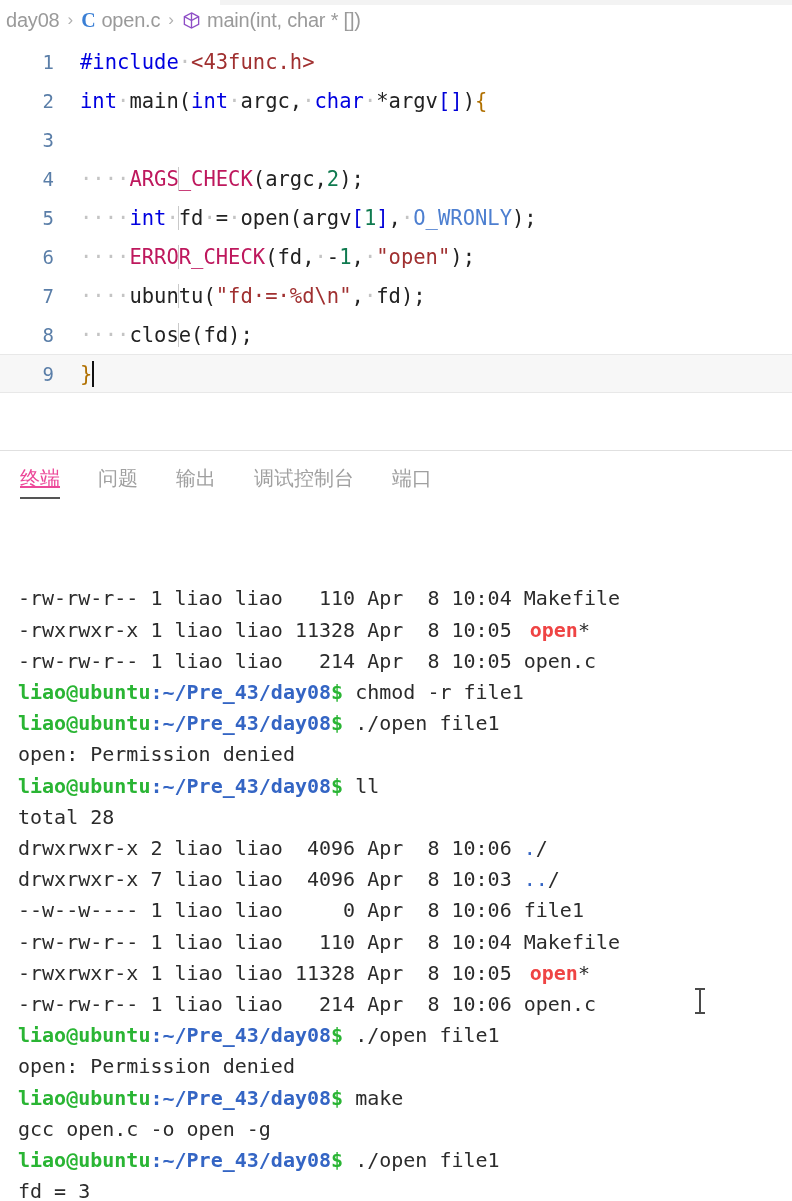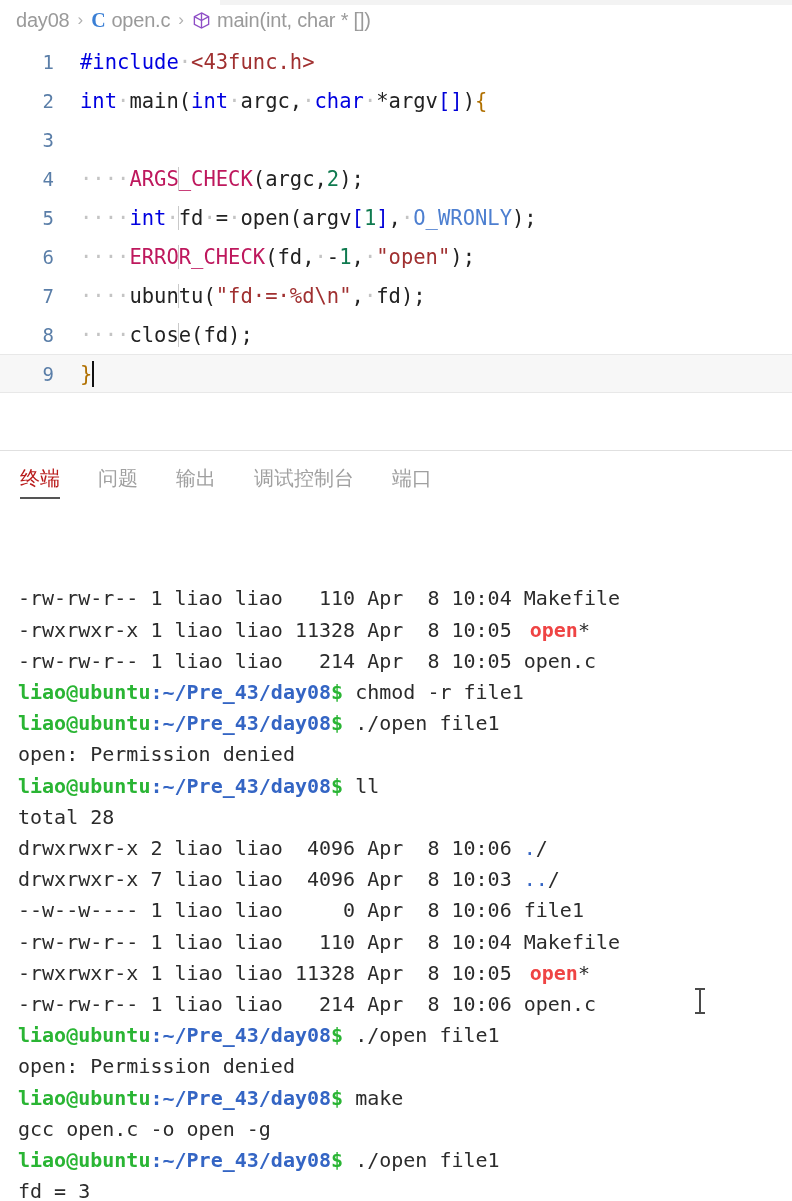--- a/index.html
+++ b/index.html
@@ -17,21 +17,21 @@
     display: flex;
     flex-direction: column;
   }
 
   
   .breadcrumb-bar {
     height: 40px;
     flex: 0 0 40px;
     display: flex;
     align-items: center;
-    padding-left: 16px;
+    padding-left: 6px;
     background: #ffffff;
     position: relative;
   }
   .bc-strip {
     position: absolute;
     top: 0; left: 220px; right: 0;
     height: 5px;
     background: #f3f3f3;
   }
   .bc-item {
@@ -143,21 +143,21 @@
     background: #ffffff;
   }
   .ptab {
     font-size: 20px;
     color: #a0a0a0;
     position: relative;
     padding-bottom: 7px;
     white-space: nowrap;
     font-family: "DejaVu Sans", sans-serif;
   }
-  .ptab.active { color: #b91c1c; }
+  .ptab.active { color: #ec4899; text-decoration: underline; }
   .ptab.active::after {
     content: "";
     position: absolute;
     left: 0; right: 0; bottom: 0;
     height: 2px;
     background: #555;
   }
 
   
   .terminal {

